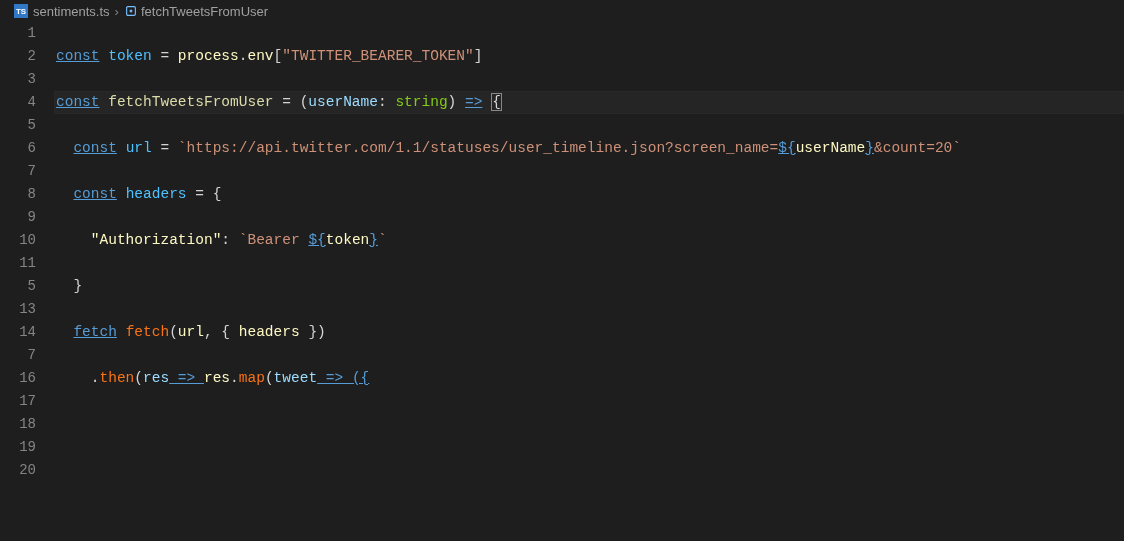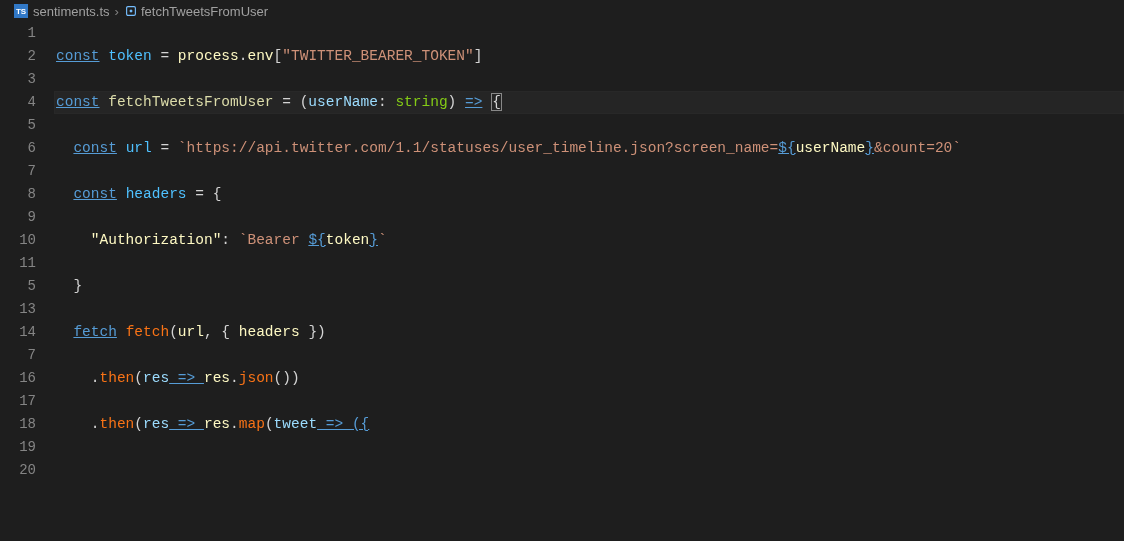--- a/index.html
+++ b/index.html
@@ -136,21 +136,20 @@
   </div>
 
   <div class="code">
 <div class="line"><span class="kw">const</span> <span class="const">token</span><span class="plain"> = </span><span class="prop">process</span><span class="plain">.</span><span class="prop">env</span><span class="plain">[</span><span class="str">"TWITTER_BEARER_TOKEN"</span><span class="plain">]</span></div>
 <div class="line current"><span class="kw">const</span> <span class="fn">fetchTweetsFromUser</span><span class="plain"> = (</span><span class="param">userName</span><span class="plain">: </span><span class="type">string</span><span class="plain">) </span><span class="kw">=&gt;</span><span class="plain"> </span><span class="cursor-brace">{</span></div>
 <div class="line">  <span class="kw">const</span> <span class="const">url</span><span class="plain"> = </span><span class="str">`https://api.twitter.com/1.1/statuses/user_timeline.json?screen_name=</span><span class="kw">${</span><span class="prop">userName</span><span class="kw">}</span><span class="str">&amp;count=20`</span></div>
 <div class="line">  <span class="kw">const</span> <span class="const">headers</span><span class="plain"> = {</span></div>
 <div class="line">    <span class="prop">"Authorization"</span><span class="plain">: </span><span class="str">`Bearer </span><span class="kw">${</span><span class="prop">token</span><span class="kw">}</span><span class="str">`</span></div>
 <div class="line">  <span class="plain">}</span></div>
 <div class="line">  <span class="kw">fetch</span> <span class="call">fetch</span><span class="plain">(</span><span class="prop">url</span><span class="plain">, { </span><span class="prop">headers</span><span class="plain"> })</span></div>
-<div class="line">    <span class="plain">.</span><span class="call">then</span><span class="plain">(</span><span class="param">res</span><span class="kw"> =&gt; </span><span class="prop">res</span><span class="plain">.</span><span class="call">json</span><span class="plain">())</span></div>
 <div class="line">    <span class="plain">.</span><span class="call">then</span><span class="plain">(</span><span class="param">res</span><span class="kw"> =&gt; </span><span class="prop">res</span><span class="plain">.</span><span class="call">map</span><span class="plain">(</span><span class="param">tweet</span><span class="kw"> =&gt; ({</span></div>
 
 
 
 
 
 
 
 
 

